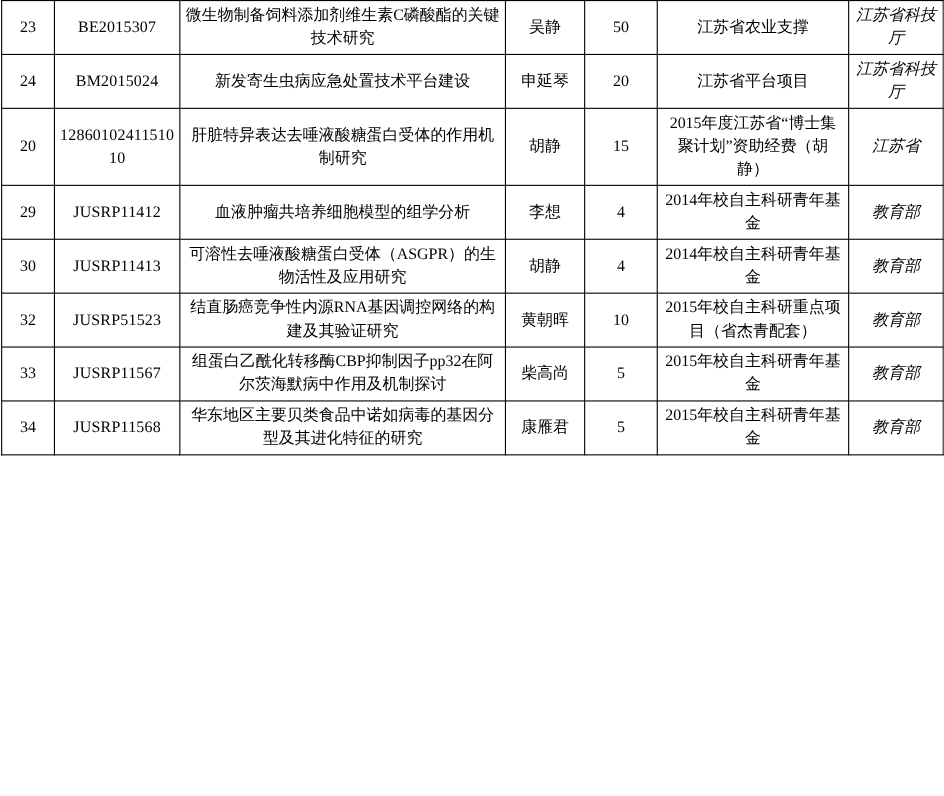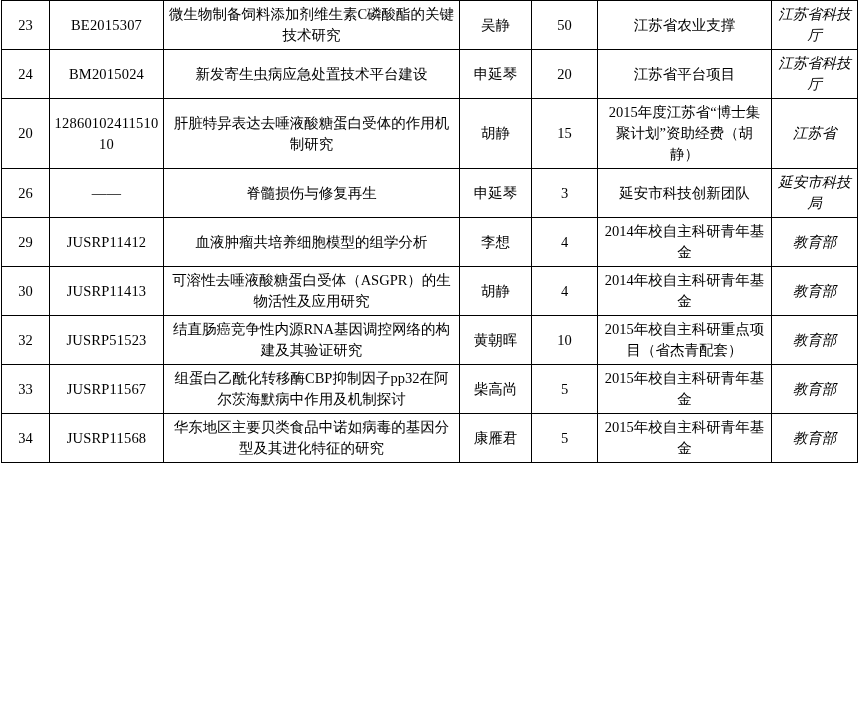--- a/index.html
+++ b/index.html
@@ -92,29 +92,20 @@
       <tr>
         <td class="no">20</td>
         <td class="code">1286010241151010</td>
         <td class="title">肝脏特异表达去唾液酸糖蛋白受体的作用机制研究</td>
         <td class="person">胡静</td>
         <td class="amount">15</td>
         <td class="source">2015年度江苏省“博士集聚计划”资助经费（胡静）</td>
         <td class="dept">江苏省</td>
       </tr>
       <tr>
-        <td class="no">26</td>
-        <td class="code dash">——</td>
-        <td class="title">脊髓损伤与修复再生</td>
-        <td class="person">申延琴</td>
-        <td class="amount">3</td>
-        <td class="source">延安市科技创新团队</td>
-        <td class="dept">延安市科技局</td>
-      </tr>
-      <tr>
         <td class="no">29</td>
         <td class="code">JUSRP11412</td>
         <td class="title">血液肿瘤共培养细胞模型的组学分析</td>
         <td class="person">李想</td>
         <td class="amount">4</td>
         <td class="source">2014年校自主科研青年基金</td>
         <td class="dept">教育部</td>
       </tr>
       <tr>
         <td class="no">30</td>

